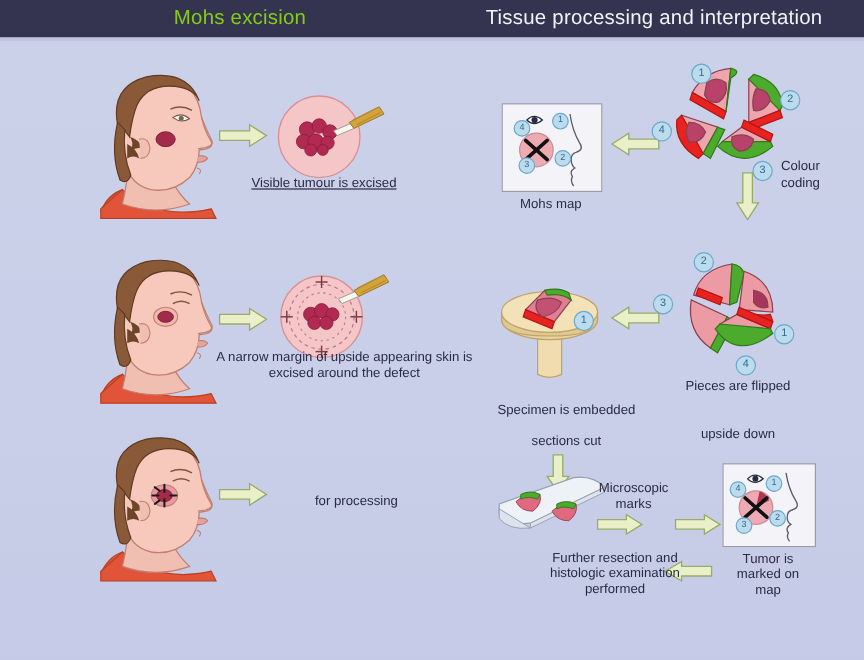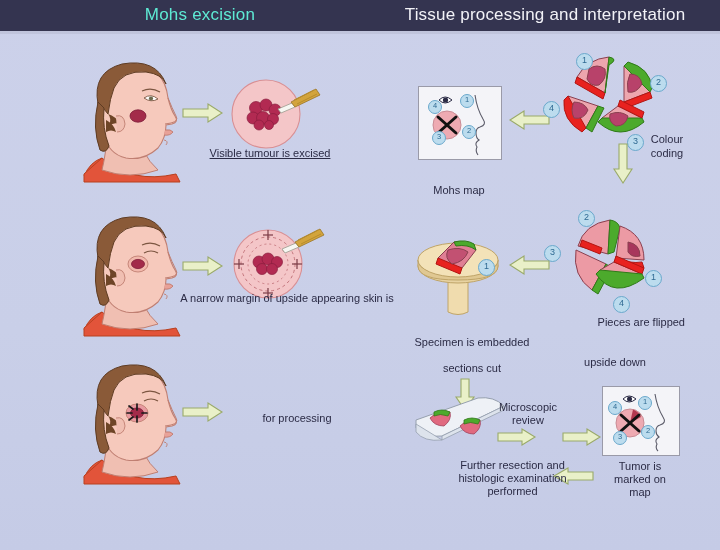--- a/index.html
+++ b/index.html
@@ -46,21 +46,21 @@
   
   .art{position:absolute;}
   .art svg{display:block;overflow:visible;}
 </style>
 </head>
 <body style="background: rgb(204, 209, 233);">
 
 <div class="page">
 
   <div class="header" style="background: rgb(52, 52, 80);">
-    <div class="ttl left" style="color: #5eead4;">Mohs excision</div>
+    <div class="ttl left" style="color: #84cc16;">Mohs excision</div>
     <div class="ttl right" style="color: rgb(242, 242, 247);">Tissue processing and interpretation</div>
   </div>
   <div class="hdr-shadow"></div>
 
   <div class="head" style="left:72px;top:58px;">
     <svg width="120" height="125" viewBox="0 0 120 125">
       <g>
         <path d="M30 118 L30 100 Q18 104 12 118 Z" fill="#e2543a" stroke="#b8401f" stroke-width="1"></path>
         <path d="M30 100 Q60 126 104 116 L108 124 L12 124 L12 116 Z" fill="#e2543a" stroke="#b8401f" stroke-width="1"></path>
 
@@ -172,20 +172,21 @@
       <g>
         <path d="M56 27 L70 21 L73 25 L59 31 Z" fill="#f7f7f2" stroke="#9b9b8e" stroke-width=".8"></path>
         <path d="M69 20 L94 7 L98 13 L73 25 Z" fill="#d3a43c" stroke="#9a7526" stroke-width=".8"></path>
         <path d="M72 18 L92 8" stroke="#b88c2c" stroke-width="1"></path>
         <path d="M75 22 L95 12" stroke="#b88c2c" stroke-width="1"></path>
       </g>
     </svg>
   </div>
 
   <div class="cap" style="left:172px;top:292px;width:230px;">A narrow margin of upside appearing skin is</div>
+  <div class="cap" style="left:172px;top:305px;width:230px;">excised around the defect</div>
 
   <div class="head" style="left:72px;top:360px;">
     <svg width="120" height="125" viewBox="0 0 120 125">
       <g>
         <path d="M30 118 L30 100 Q18 104 12 118 Z" fill="#e2543a" stroke="#b8401f" stroke-width="1"></path>
         <path d="M30 100 Q60 126 104 116 L108 124 L12 124 L12 116 Z" fill="#e2543a" stroke="#b8401f" stroke-width="1"></path>
         <path d="M36 70 Q34 96 30 112 Q58 122 86 112 Q68 96 66 70 Z" fill="#f0bfb2" stroke="#c07f72" stroke-width="1"></path>
         <path d="M30 38 Q28 12 58 8 Q92 6 96 40 Q99 52 103 58 Q107 64 100 66 L94 67 Q94 80 86 90 Q72 103 54 100 Q36 96 32 76 Q29 58 30 38 Z" fill="#f6c9bc" stroke="#c07f72" stroke-width="1.1"></path>
         <path d="M96 40 Q100 50 104 58 Q107 63 99 65 L93 66" fill="none" stroke="#c07f72" stroke-width="1"></path>
         <path d="M93 72 Q99 71 101 74 Q98 78 92 77" fill="#e8a198" stroke="#bd7a70" stroke-width=".9"></path>
@@ -233,21 +234,21 @@
       <g stroke="#111" stroke-width="3" stroke-linecap="round">
         <line x1="19" y1="30" x2="37" y2="46"></line>
         <line x1="37" y1="30" x2="19" y2="46"></line>
       </g>
     </svg>
   </div>
   <div class="badge tiny" style="left:460px;top:94px;">1</div>
   <div class="badge tiny" style="left:462px;top:125px;">2</div>
   <div class="badge tiny" style="left:432px;top:131px;">3</div>
   <div class="badge tiny" style="left:428px;top:100px;">4</div>
-  <div class="cap" style="left:418px;top:164px;width:82px;margin-top:20px;">Mohs map</div>
+  <div class="cap" style="left:418px;top:164px;width:82px;">Mohs map</div>
 
   <div class="arrow" style="left:508px;top:110px;">
     <svg width="42" height="20" viewBox="0 0 42 20">
       <path d="M41 6 L16 6 L16 1 L2 10 L16 19 L16 14 L41 14 Z" fill="#e9f0c8" stroke="#9aaa6a" stroke-width="1.1"></path>
     </svg>
   </div>
 
   <div class="art" style="left:566px;top:52px;">
     <svg width="100" height="100" viewBox="0 0 100 100">
       <g stroke="#8a4050" stroke-width="1">
@@ -315,21 +316,21 @@
         <path d="M56 50 L84 62 L86 56 L58 44 Z" fill="#e8221f" stroke="#b31512"></path>
         <path d="M42 58 L38 62 Q56 88 86 66 L84 62 Z" fill="#4caa2c" stroke="#2f7a18"></path>
       </g>
     </svg>
   </div>
   <div class="badge" style="left:645px;top:270px;">1</div>
   <div class="badge" style="left:578px;top:210px;">2</div>
   <div class="badge" style="left:544px;top:245px;">3</div>
   <div class="badge" style="left:613px;top:296px;">4</div>
 
-  <div class="cap" style="left:545px;top:316px;width:140px;text-align:right;">Pieces are flipped</div>
+  <div class="cap" style="left:545px;top:316px;width:140px;">Pieces are flipped</div>
   <div class="cap" style="left:545px;top:312px;width:140px;margin-top:44px;">upside down</div>
 
   <div class="arrow" style="left:508px;top:255px;">
     <svg width="42" height="20" viewBox="0 0 42 20">
       <path d="M41 6 L16 6 L16 1 L2 10 L16 19 L16 14 L41 14 Z" fill="#e9f0c8" stroke="#9aaa6a" stroke-width="1.1"></path>
     </svg>
   </div>
 
   <div class="art" style="left:408px;top:216px;">
     <svg width="100" height="105" viewBox="0 0 100 105">
@@ -367,21 +368,21 @@
       <g stroke="#a0405a" stroke-width=".8">
         <path d="M18 26 Q26 18 38 20 Q40 28 32 34 Q22 34 18 26 Z" fill="#e0697f"></path>
         <path d="M22 20 Q30 16 38 20 L36 24 Q28 21 22 24 Z" fill="#4caa2c" stroke="#2f7a18"></path>
         <path d="M48 34 Q56 26 68 28 Q70 36 62 42 Q52 42 48 34 Z" fill="#e0697f"></path>
         <path d="M52 28 Q60 24 68 28 L66 32 Q58 29 52 32 Z" fill="#4caa2c" stroke="#2f7a18"></path>
       </g>
     </svg>
   </div>
 
   <div class="cap" style="left:488px;top:401px;width:80px;">Microscopic</div>
-  <div class="cap" style="left:488px;top:414px;width:80px;">review</div>
+  <div class="cap" style="left:488px;top:414px;width:80px;">marks</div>
 
   <div class="arrow" style="left:497px;top:428px;">
     <svg width="40" height="18" viewBox="0 0 40 18">
       <path d="M1 5 L25 5 L25 1 L38 9 L25 17 L25 13 L1 13 Z" fill="#e9f0c8" stroke="#9aaa6a" stroke-width="1.1"></path>
     </svg>
   </div>
   <div class="arrow" style="left:562px;top:428px;">
     <svg width="40" height="18" viewBox="0 0 40 18">
       <path d="M1 5 L25 5 L25 1 L38 9 L25 17 L25 13 L1 13 Z" fill="#e9f0c8" stroke="#9aaa6a" stroke-width="1.1"></path>
     </svg>

